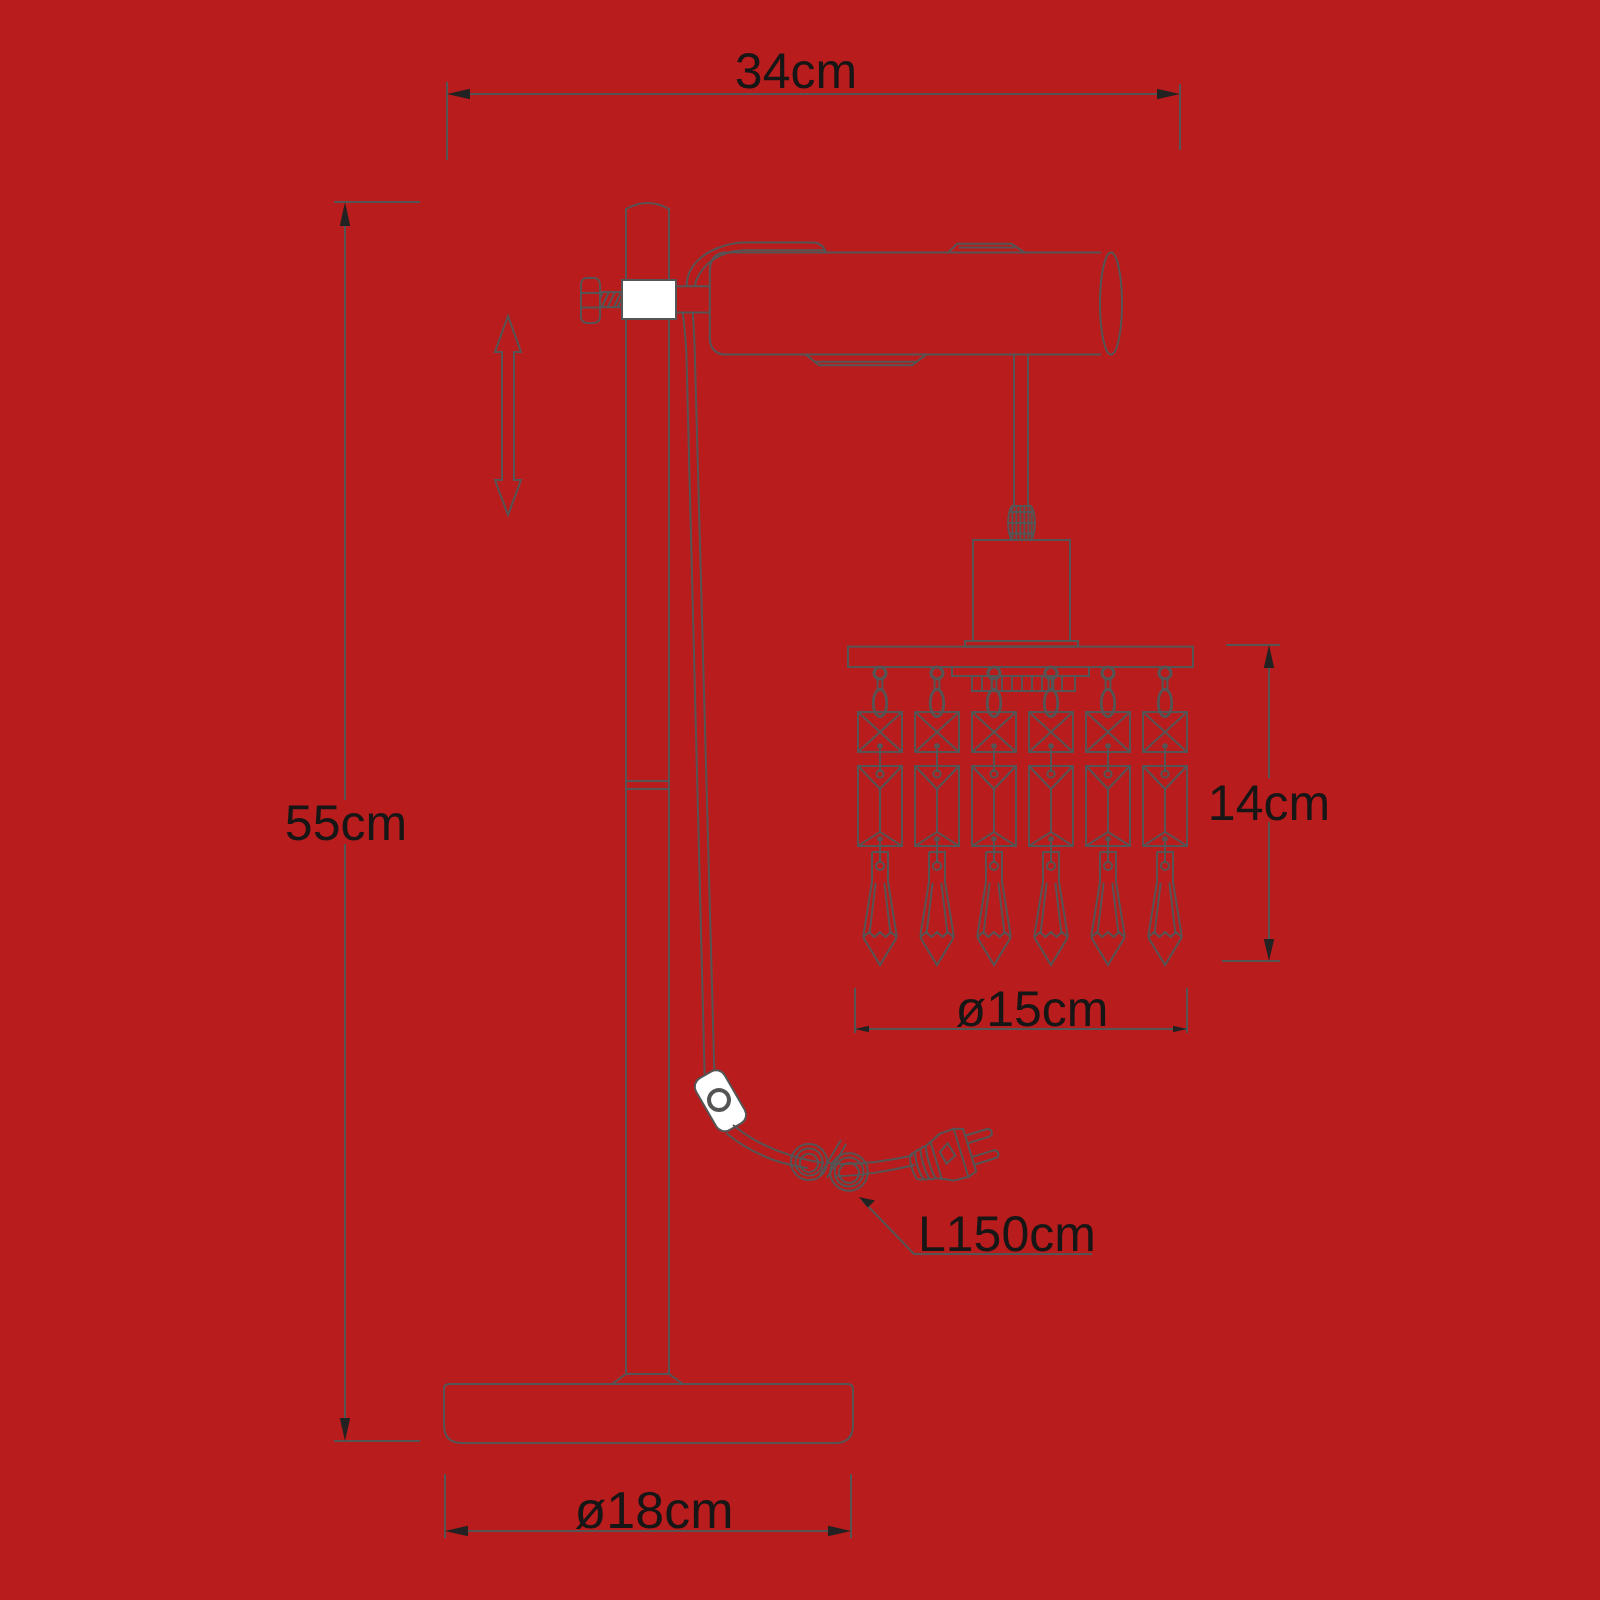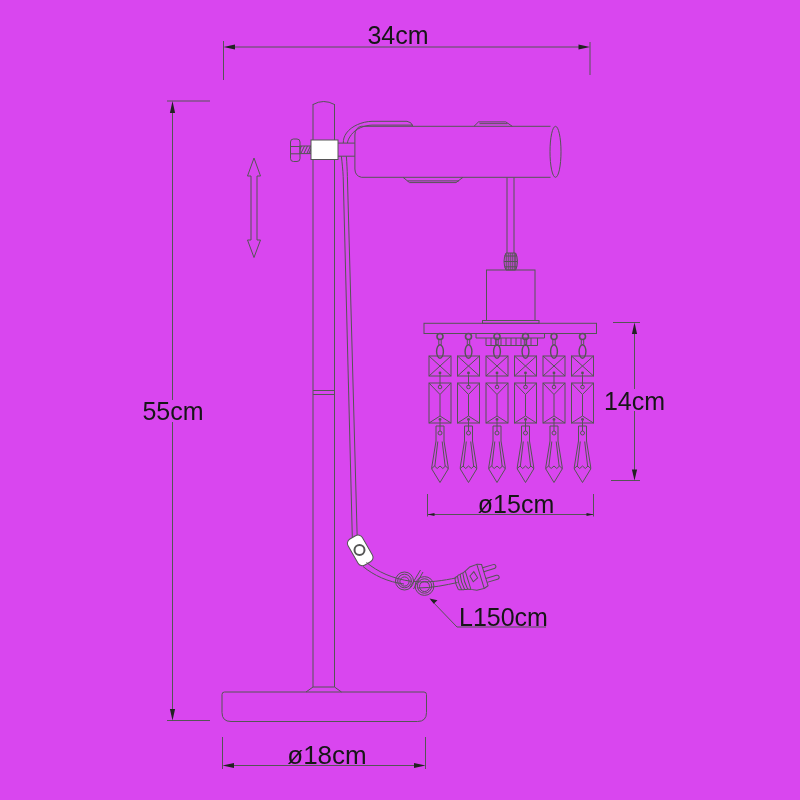--- a/index.html
+++ b/index.html
@@ -1,16 +1,16 @@
 <!DOCTYPE html>
 <html><head>
 <meta charset="utf-8">
 <style>
   html,body{margin:0;padding:0;background:#ffffff;}
-  .page{width:800px;height:800px;position:relative;background:#d946ef;}
+  .page{width:800px;height:800px;position:relative;background:#b91c1c;}
   text{font-family:"Liberation Sans",sans-serif;fill:#161616;}
 </style>
 </head>
 <body>
 <div class="page">
 <svg width="800" height="800" viewBox="0 0 800 800" xmlns="http://www.w3.org/2000/svg">
 <g fill="none" stroke="#555555" stroke-width="1">
 
 <g>
 <path d="M223.5,41 V80 M590,42 V75"></path>

